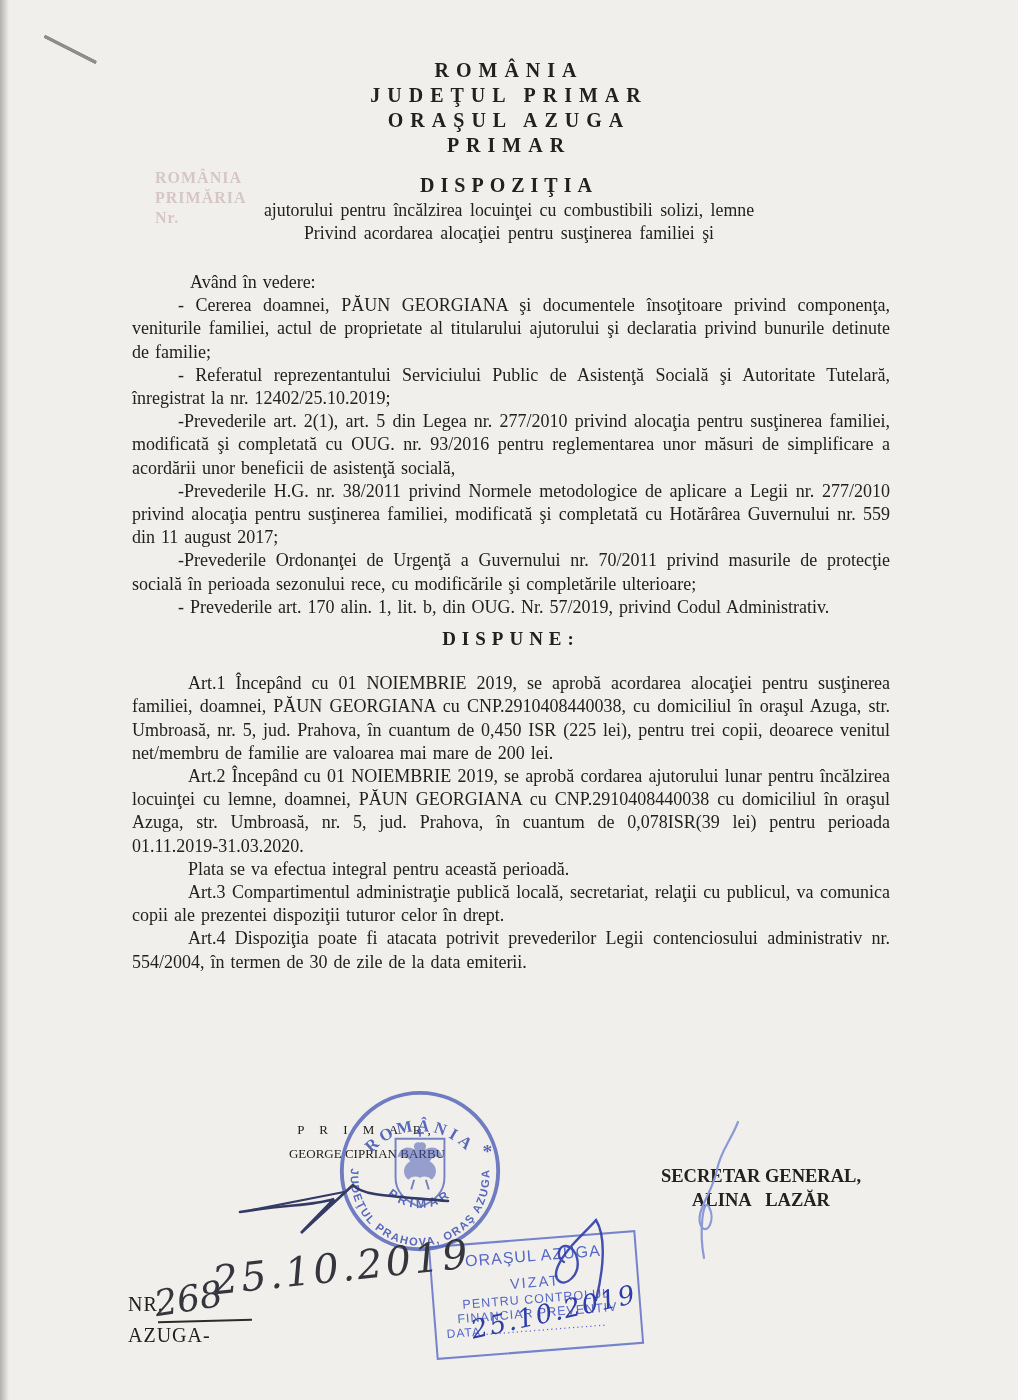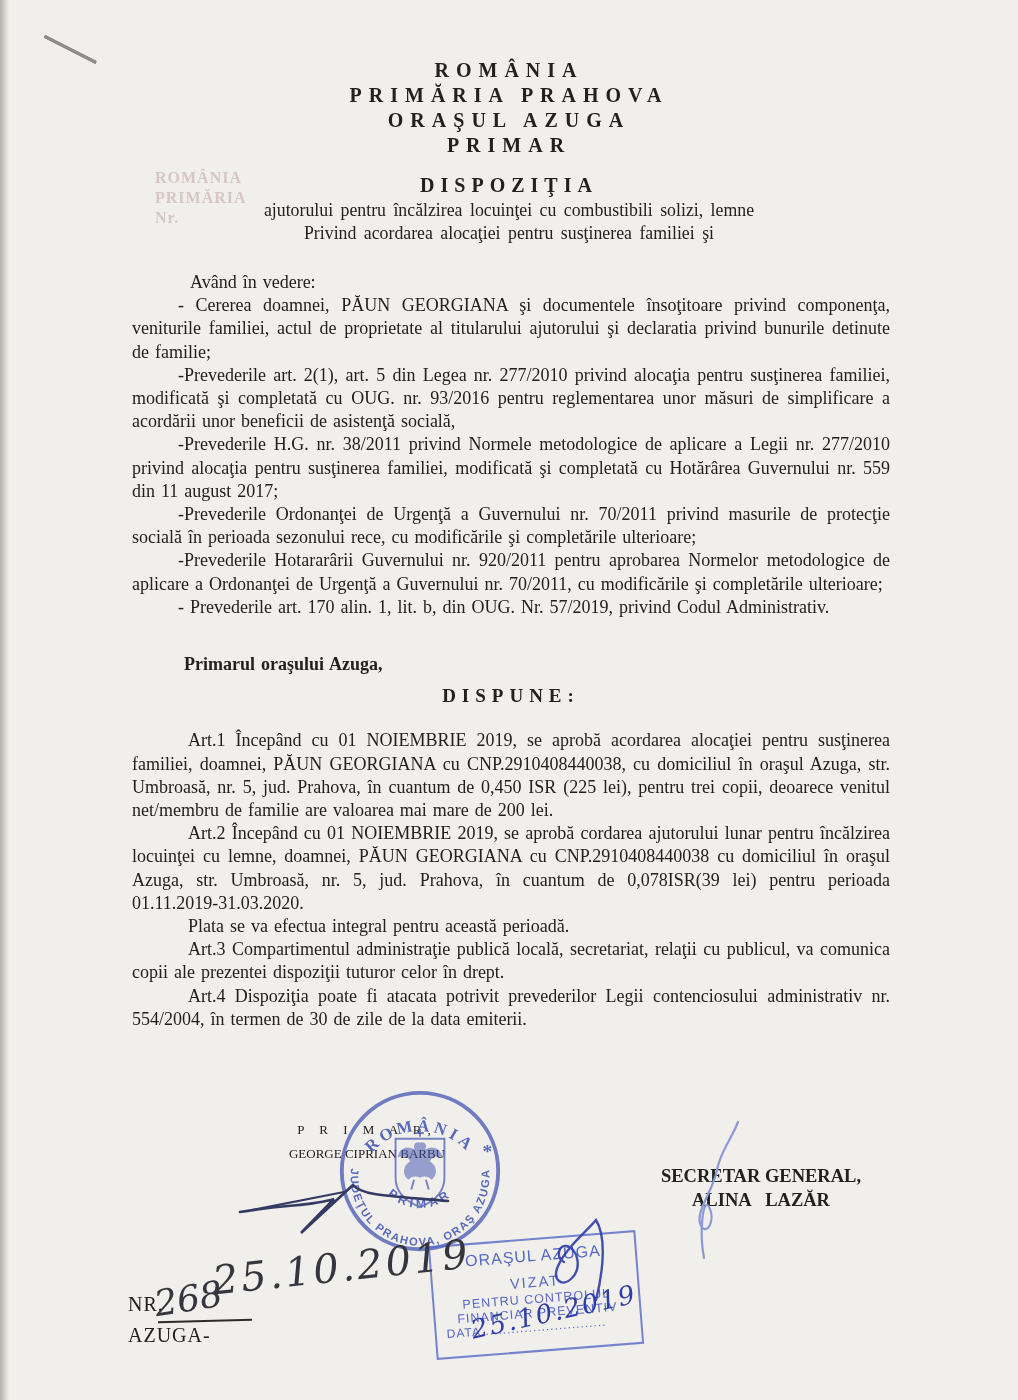--- a/index.html
+++ b/index.html
@@ -65,41 +65,40 @@
 
   <div class="ghost">
     <div>ROMÂNIA</div>
     <div>PRIMĂRIA</div>
     <div>Nr.</div>
   </div>
 
   <div class="flow">
     <header class="doc-header">
       <div>ROMÂNIA</div>
-      <div>PRIMĂRIA PRAHOVA</div>
+      <div>JUDEŢUL PRIMAR</div>
       <div>ORAŞUL AZUGA</div>
       <div>PRIMAR</div>
     </header>
 
     <div class="doc-title">DISPOZIŢIA</div>
     <div class="doc-subtitle">
       <div>ajutorului pentru încălzirea locuinţei cu combustibili solizi, lemne</div>
       <div>Privind acordarea alocaţiei pentru susţinerea familiei şi</div>
     </div>
 
     <main class="bodytext">
       <p class="para intro">Având în vedere:</p>
       <p class="para">- Cererea doamnei, PĂUN GEORGIANA şi documentele însoţitoare privind componenţa, veniturile familiei, actul de proprietate al titularului ajutorului şi declaratia privind bunurile detinute de familie;</p>
+      <p class="para">- Referatul reprezentantului Serviciului Public de Asistenţă Socială şi Autoritate Tutelară, înregistrat la nr. 12402/25.10.2019;</p>
       <p class="para">-Prevederile art. 2(1), art. 5 din Legea nr. 277/2010 privind alocaţia pentru susţinerea familiei, modificată şi completată cu OUG. nr. 93/2016 pentru reglementarea unor măsuri de simplificare a acordării unor beneficii de asistenţă socială,</p>
       <p class="para">-Prevederile H.G. nr. 38/2011 privind Normele metodologice de aplicare a Legii nr. 277/2010 privind alocaţia pentru susţinerea familiei, modificată şi completată cu Hotărârea Guvernului nr. 559 din 11 august 2017;</p>
       <p class="para">-Prevederile Ordonanţei de Urgenţă a Guvernului nr. 70/2011 privind masurile de protecţie socială în perioada sezonului rece, cu modificările şi completările ulterioare;</p>
-      <p class="para">-Prevederile Hotararârii Guvernului nr. 920/2011 pentru aprobarea Normelor metodologice de aplicare a Ordonanţei de Urgenţă a Guvernului nr. 70/2011, cu modificările şi completările ulterioare;</p>
       <p class="para">- Prevederile art. 170 alin. 1, lit. b, din OUG. Nr. 57/2019, privind Codul Administrativ.</p>
 
-      <p class="issuer">Primarul oraşului Azuga,</p>
       <div class="dispune">DISPUNE:</div>
 
       <p class="article">Art.1 Începând cu 01 NOIEMBRIE 2019, se aprobă acordarea alocaţiei pentru susţinerea familiei, doamnei, PĂUN GEORGIANA cu CNP.2910408440038, cu domiciliul în oraşul Azuga, str. Umbroasă, nr. 5, jud. Prahova, în cuantum de 0,450 ISR (225 lei), pentru trei copii, deoarece venitul net/membru de familie are valoarea mai mare de 200 lei.</p>
       <p class="article">Art.2 Începând cu 01 NOIEMBRIE 2019, se aprobă cordarea ajutorului lunar pentru încălzirea locuinţei cu lemne, doamnei, PĂUN GEORGIANA cu CNP.2910408440038 cu domiciliul în oraşul Azuga, str. Umbroasă, nr. 5, jud. Prahova, în cuantum de 0,078ISR(39 lei) pentru perioada 01.11.2019-31.03.2020.</p>
       <p class="article">Plata se va efectua integral pentru această perioadă.</p>
       <p class="article">Art.3 Compartimentul administraţie publică locală, secretariat, relaţii cu publicul, va comunica copii ale prezentei dispoziţii tuturor celor în drept.</p>
       <p class="article">Art.4 Dispoziţia poate fi atacata potrivit prevederilor Legii contenciosului administrativ nr. 554/2004, în termen de 30 de zile de la data emiterii.</p>
     </main>
   </div>
 

